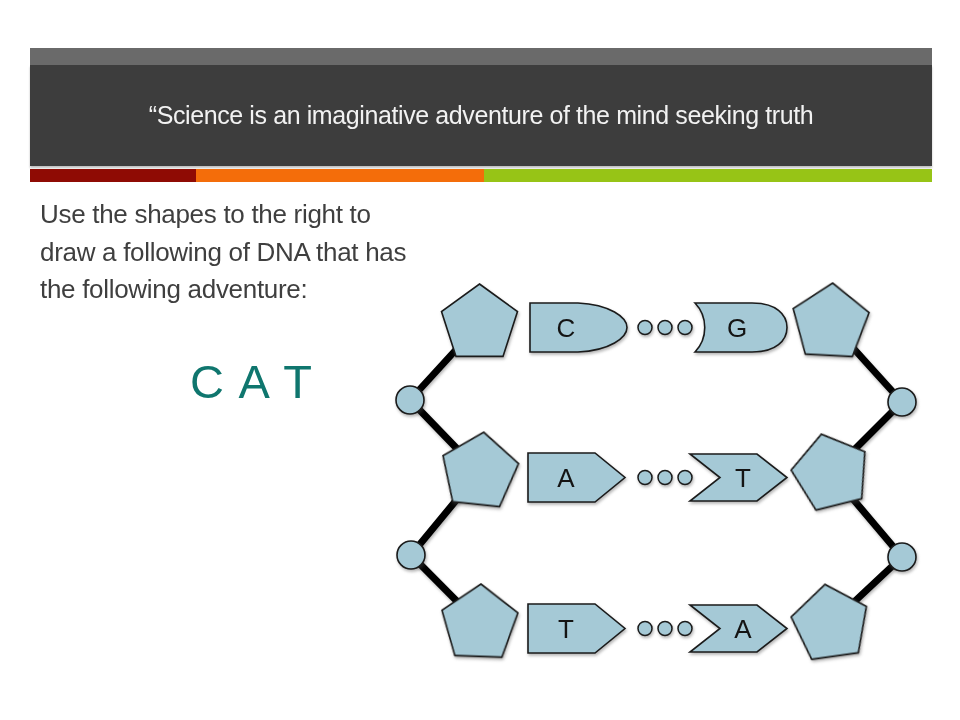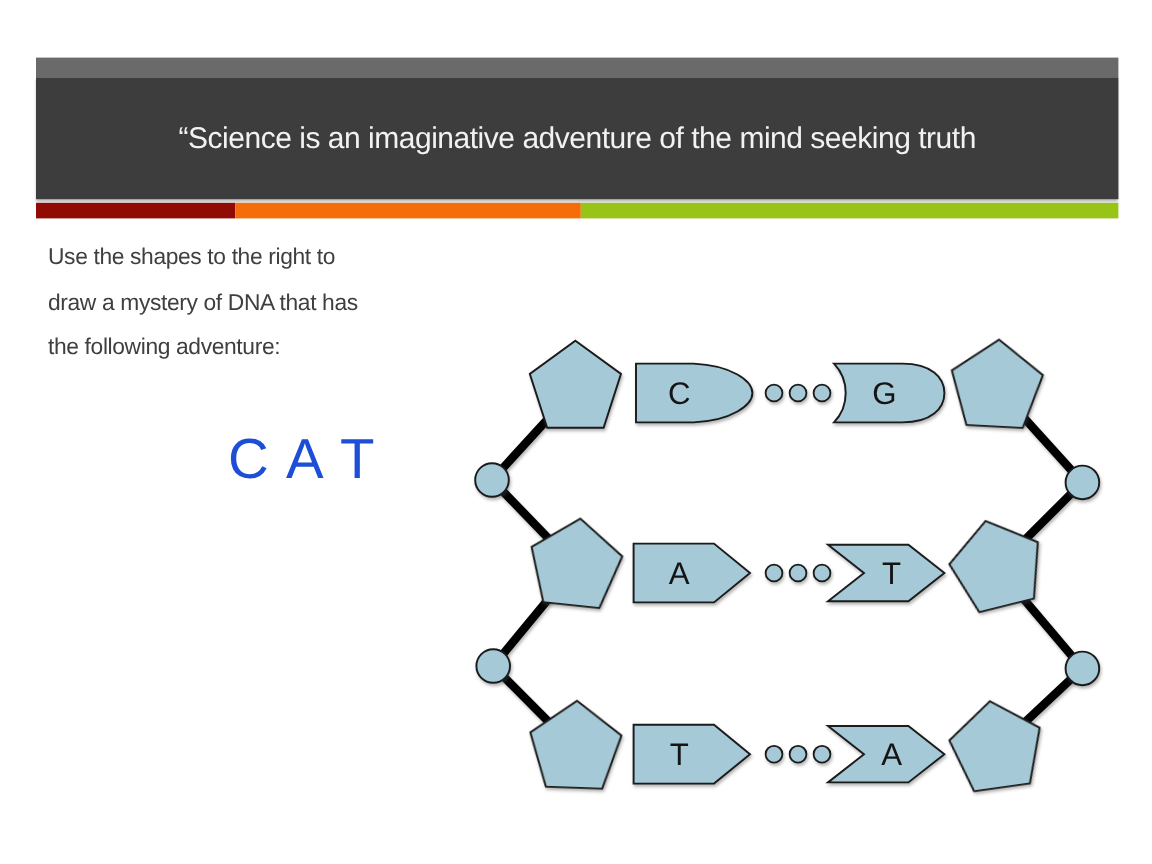--- a/index.html
+++ b/index.html
@@ -16,25 +16,25 @@
     box-shadow:0 2px 2px rgba(0,0,0,0.25);
   }
   .stripe{display:flex;height:13px;margin-top:3px;}
   .stripe span{display:block;height:100%;}
   .stripe .s-red{width:166px;}
   .stripe .s-orange{width:288px;}
   .stripe .s-green{flex:1;}
   
   .instruction{
     position:absolute;left:40px;top:196px;width:430px;
-    color:#3f3f3f;font-size:19px;line-height:37.5px;letter-spacing:-0.3px;
+    color:#3f3f3f;font-size:26px;line-height:37.5px;letter-spacing:-0.3px;
   }
   .sequence{
     position:absolute;left:190px;top:354px;
-    color:#1d4ed8;font-size:47px;letter-spacing:2px;
+    color:#0f766e;font-size:47px;letter-spacing:2px;
   }
   
   .dna{position:absolute;left:390px;top:270px;}
   .shp{filter:drop-shadow(1px 2px 1.5px rgba(70,70,70,0.40));}
   .base-label{font-family:"Liberation Sans",sans-serif;font-size:26px;fill:#141414;}
 </style>
 </head>
 <body>
 
 <div class="slide">
@@ -46,21 +46,21 @@
     </div>
     <div class="stripe">
       <span class="s-red" style="background: rgb(143, 11, 4);"></span>
       <span class="s-orange" style="background: rgb(244, 109, 10);"></span>
       <span class="s-green" style="background: rgb(151, 196, 22);"></span>
     </div>
   </div>
 
   <div class="instruction">
     <div>Use the shapes to the right to</div>
-    <div>draw a mystery of DNA that has</div>
+    <div>draw a following of DNA that has</div>
     <div>the following adventure:</div>
   </div>
 
   <div class="sequence">C A T</div>
 
   <svg id="dna-svg" class="dna" width="540" height="420" viewBox="0 0 540 420">
       <line x1="89.5" y1="54" x2="20" y2="130" stroke="#000000" stroke-width="7" stroke-linecap="round" class="shp"></line>
       <line x1="20" y1="130" x2="89.5" y2="202" stroke="#000000" stroke-width="7" stroke-linecap="round" class="shp"></line>
       <line x1="89.5" y1="202" x2="21" y2="285" stroke="#000000" stroke-width="7" stroke-linecap="round" class="shp"></line>
       <line x1="21" y1="285" x2="89.5" y2="354" stroke="#000000" stroke-width="7" stroke-linecap="round" class="shp"></line>

